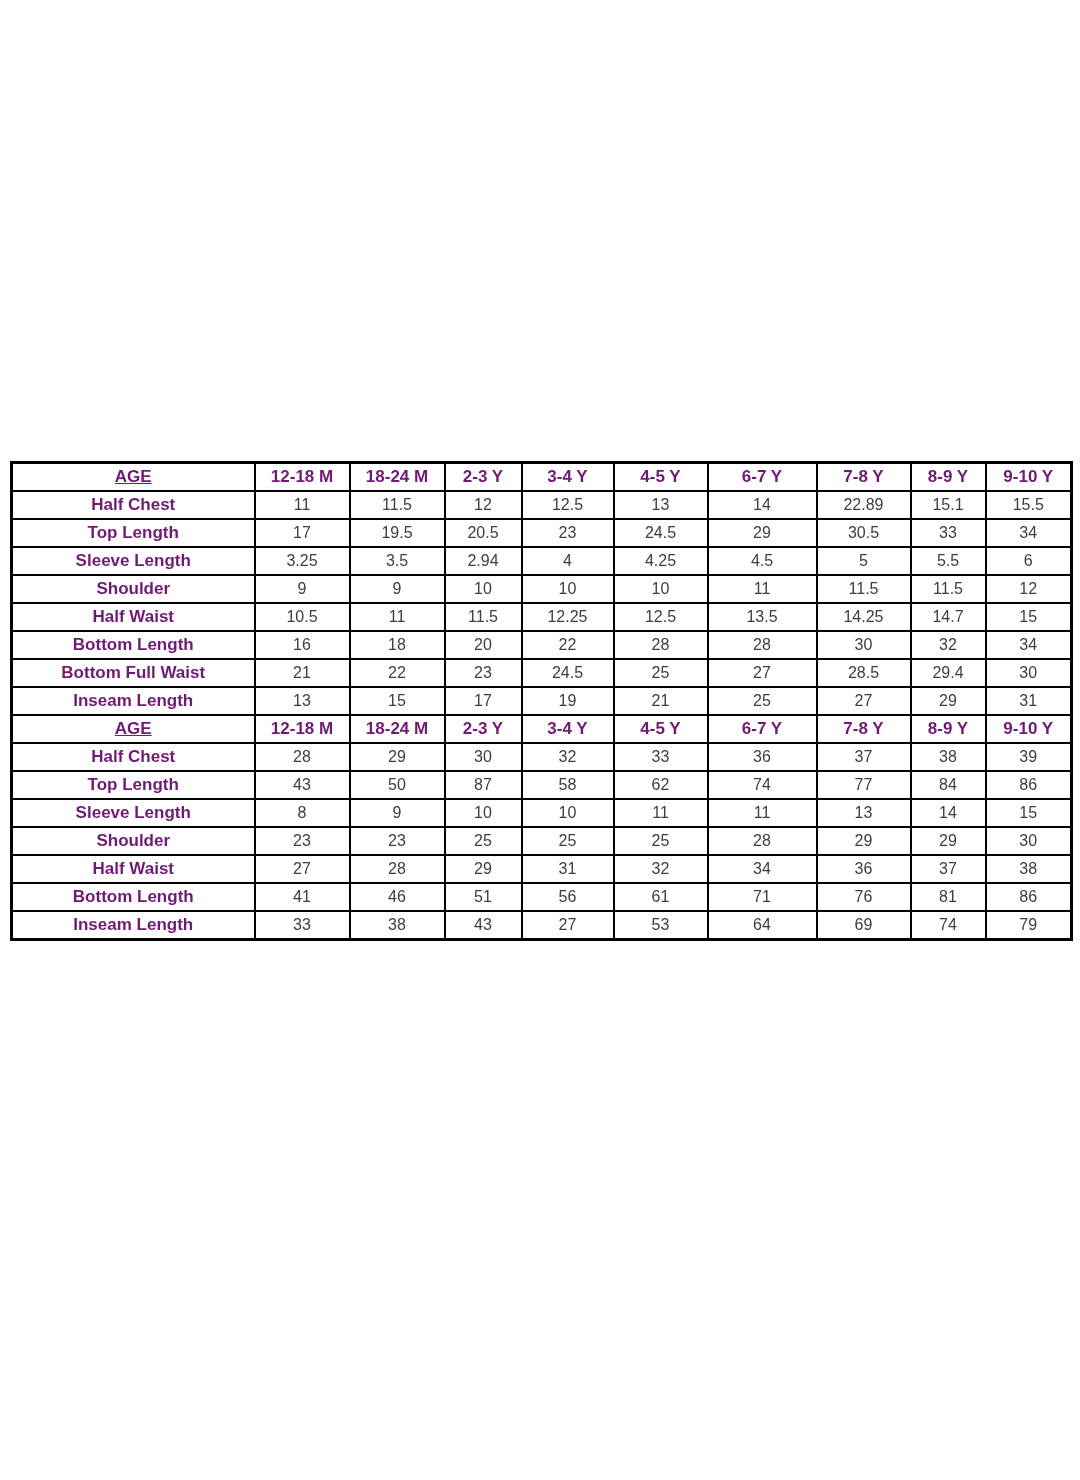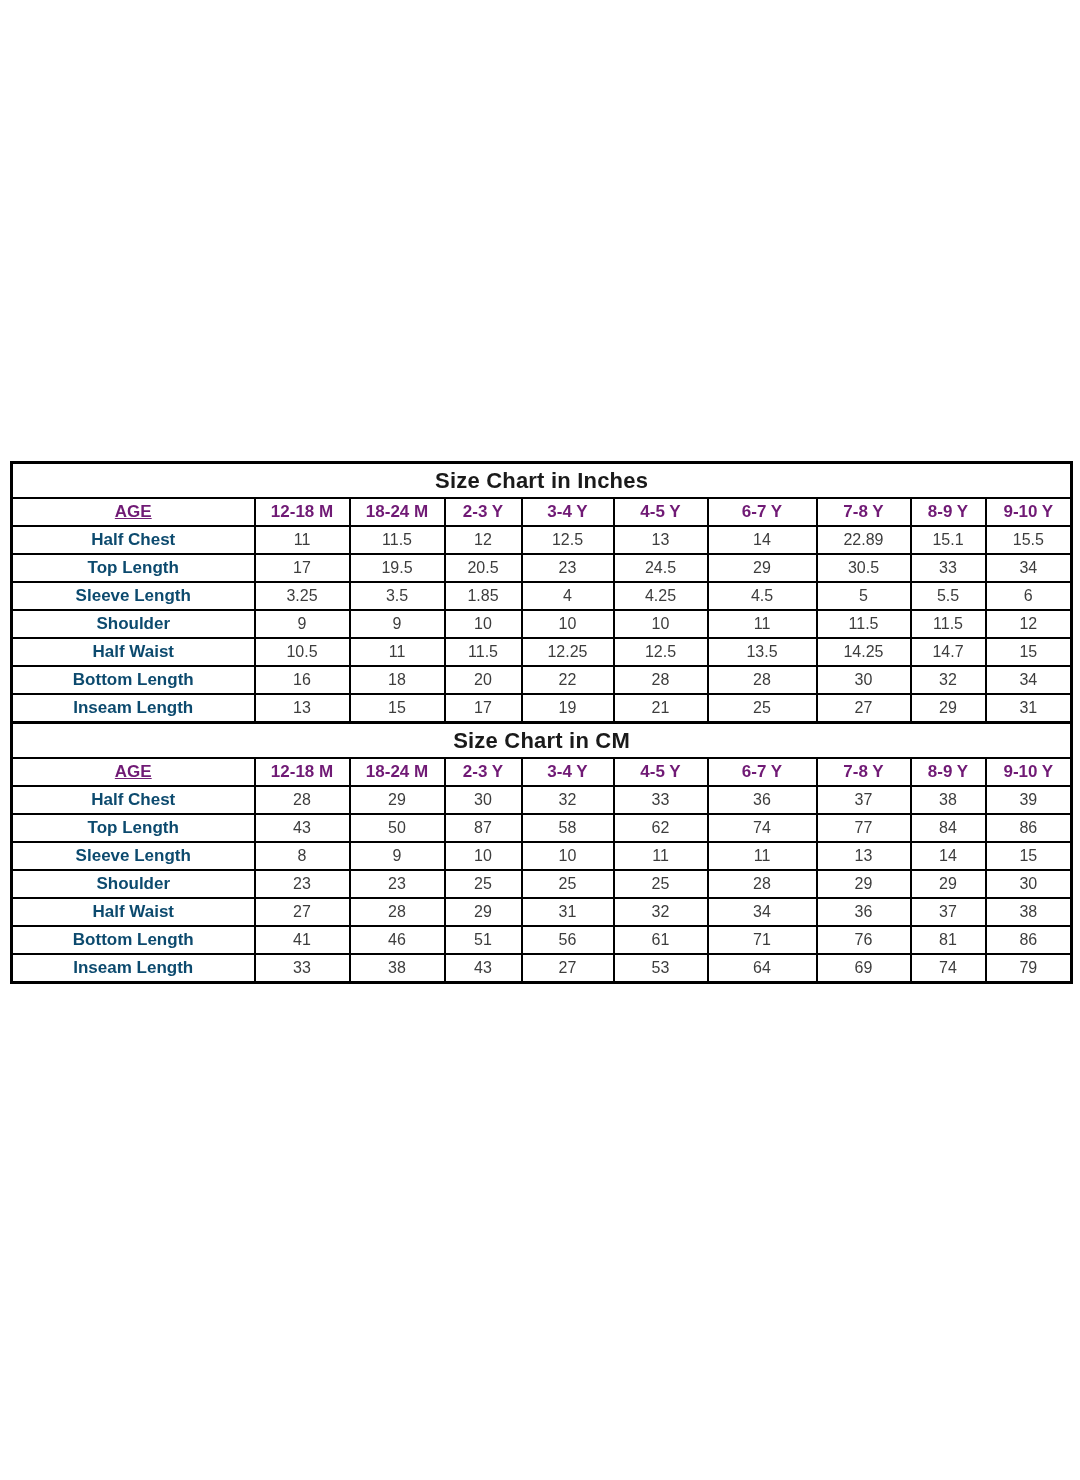--- a/index.html
+++ b/index.html
@@ -43,21 +43,21 @@
     height: 26px;
     font-size: 17px;
     font-weight: bold;
     color: #701a75;
   }
   .age-header { text-decoration: underline; }
   .row-label {
     height: 26px;
     font-size: 17px;
     font-weight: bold;
-    color: #0c4a6e;
+    color: #701a75;
   }
   .value-cell {
     height: 26px;
     font-size: 16px;
     font-weight: normal;
     color: #3d3d3d;
   }
 </style>
 </head>
 <body>
@@ -70,23 +70,20 @@
       <col style="width:95px">
       <col style="width:77px">
       <col style="width:92px">
       <col style="width:94px">
       <col style="width:109px">
       <col style="width:94px">
       <col style="width:75px">
       <col style="width:86px">
     </colgroup>
     <tbody id="chart-body">
-        <tr class="title-row">
-          <th colspan="10">Size Chart in Inches</th>
-        </tr>
         <tr class="header-row">
           <th class="age-header">AGE</th>
           <th class="col-header">12-18 M</th>
           <th class="col-header">18-24 M</th>
           <th class="col-header">2-3 Y</th>
           <th class="col-header">3-4 Y</th>
           <th class="col-header">4-5 Y</th>
           <th class="col-header">6-7 Y</th>
           <th class="col-header">7-8 Y</th>
           <th class="col-header">8-9 Y</th>
@@ -113,21 +110,21 @@
           <td class="value-cell">24.5</td>
           <td class="value-cell">29</td>
           <td class="value-cell">30.5</td>
           <td class="value-cell">33</td>
           <td class="value-cell">34</td>
         </tr>
         <tr class="data-row">
           <th class="row-label">Sleeve Length</th>
           <td class="value-cell">3.25</td>
           <td class="value-cell">3.5</td>
-          <td class="value-cell">1.85</td>
+          <td class="value-cell">2.94</td>
           <td class="value-cell">4</td>
           <td class="value-cell">4.25</td>
           <td class="value-cell">4.5</td>
           <td class="value-cell">5</td>
           <td class="value-cell">5.5</td>
           <td class="value-cell">6</td>
         </tr>
         <tr class="data-row">
           <th class="row-label">Shoulder</th>
           <td class="value-cell">9</td>
@@ -158,33 +155,42 @@
           <td class="value-cell">18</td>
           <td class="value-cell">20</td>
           <td class="value-cell">22</td>
           <td class="value-cell">28</td>
           <td class="value-cell">28</td>
           <td class="value-cell">30</td>
           <td class="value-cell">32</td>
           <td class="value-cell">34</td>
         </tr>
         <tr class="data-row">
+          <th class="row-label">Bottom Full Waist</th>
+          <td class="value-cell">21</td>
+          <td class="value-cell">22</td>
+          <td class="value-cell">23</td>
+          <td class="value-cell">24.5</td>
+          <td class="value-cell">25</td>
+          <td class="value-cell">27</td>
+          <td class="value-cell">28.5</td>
+          <td class="value-cell">29.4</td>
+          <td class="value-cell">30</td>
+        </tr>
+        <tr class="data-row">
           <th class="row-label">Inseam Length</th>
           <td class="value-cell">13</td>
           <td class="value-cell">15</td>
           <td class="value-cell">17</td>
           <td class="value-cell">19</td>
           <td class="value-cell">21</td>
           <td class="value-cell">25</td>
           <td class="value-cell">27</td>
           <td class="value-cell">29</td>
           <td class="value-cell">31</td>
-        </tr>
-        <tr class="title-row">
-          <th colspan="10">Size Chart in CM</th>
         </tr>
         <tr class="header-row">
           <th class="age-header">AGE</th>
           <th class="col-header">12-18 M</th>
           <th class="col-header">18-24 M</th>
           <th class="col-header">2-3 Y</th>
           <th class="col-header">3-4 Y</th>
           <th class="col-header">4-5 Y</th>
           <th class="col-header">6-7 Y</th>
           <th class="col-header">7-8 Y</th>

